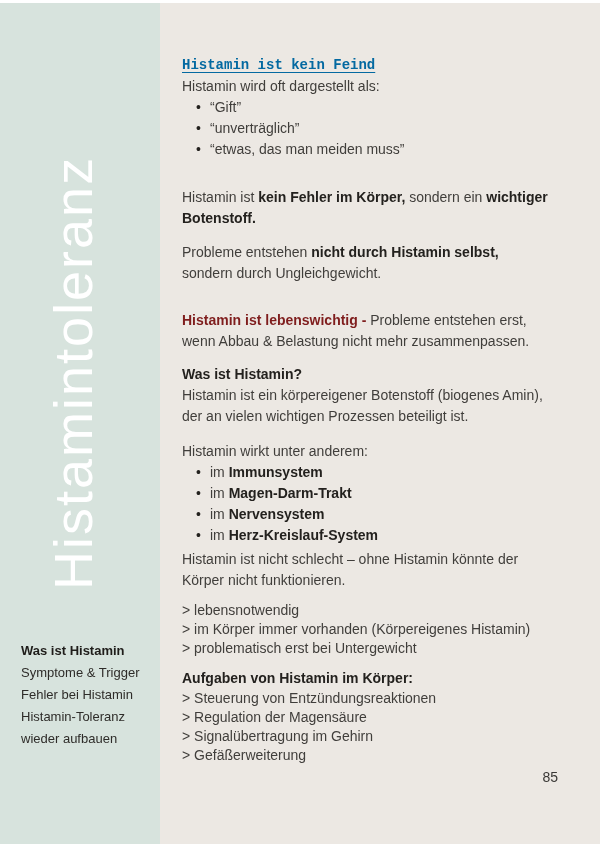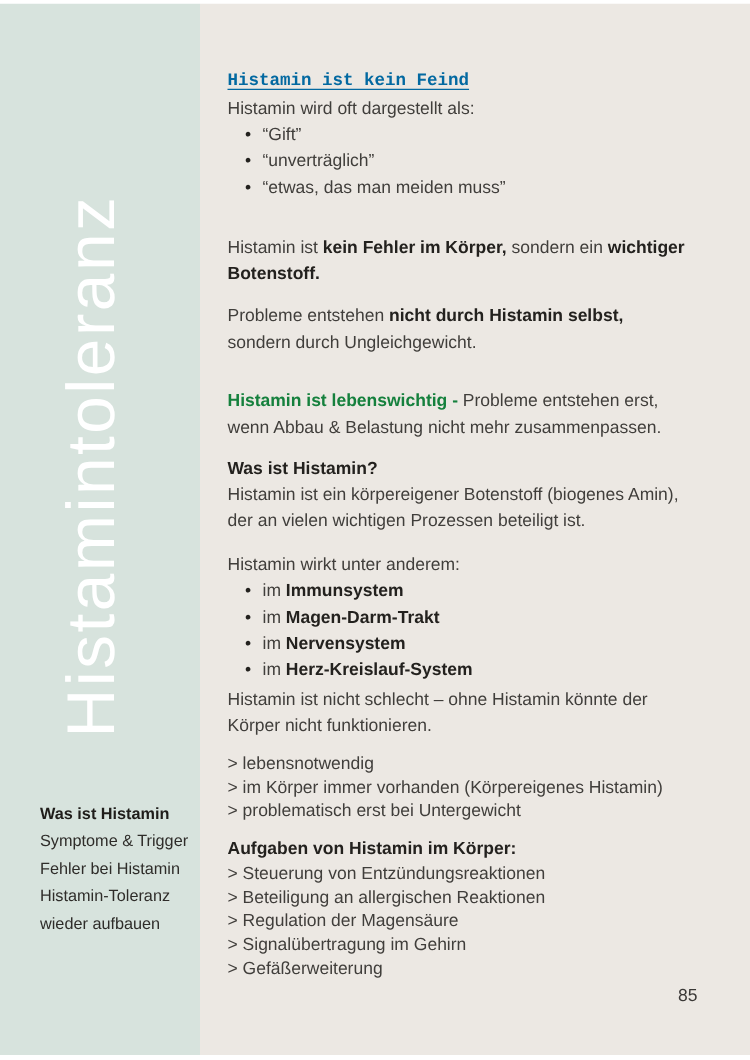--- a/index.html
+++ b/index.html
@@ -36,21 +36,21 @@
     font-size: 54px;
     font-weight: 400;
     letter-spacing: 2px;
     color: #ffffff;
     white-space: nowrap;
     line-height: 1;
   }
   .side-nav {
     position: absolute;
     top: 637px;
-    left: 32px;
+    left: 21px;
     width: 132px;
     font-size: 13px;
     line-height: 22px;
     color: #2e2c29;
   }
   .nav-item { cursor: pointer; }
   .nav-item.active { font-weight: bold; color: #1f1d1a; }
   
   .main {
     position: absolute;
@@ -67,21 +67,21 @@
   }
   .line { white-space: nowrap; }
   strong, .bold { font-weight: bold; color: #23211e; }
   .h-underline {
     font-weight: bold;
     color: #0369a1;
     text-decoration: underline;
     text-underline-offset: 3px;
     font-family: Liberation Mono, monospace;
   }
-  .orange { color: #15803d; font-weight: bold; }
+  .orange { color: #7f1d1d; font-weight: bold; }
   .bullet-row {
     display: flex;
     white-space: nowrap;
   }
   .dot {
     width: 14px;
     margin-left: 14px;
     flex: 0 0 auto;
     color: #23211e;
   }
@@ -186,21 +186,20 @@
     <section class="mt-facts facts">
       <div class="line">&gt; lebensnotwendig</div>
       <div class="line">&gt; im Körper immer vorhanden (Körpereigenes Histamin)</div>
       <div class="line">&gt; problematisch erst bei Untergewicht</div>
     </section>
 
     <section class="mt-aufgaben">
       <div class="line bold" style="line-height:21px">Aufgaben von Histamin im Körper:</div>
       <div class="aufgaben-list">
         <div class="line">&gt; Steuerung von Entzündungsreaktionen</div>
-        <div class="line">&gt; Beteiligung an allergischen Reaktionen</div>
         <div class="line">&gt; Regulation der Magensäure</div>
         <div class="line">&gt; Signalübertragung im Gehirn</div>
         <div class="line">&gt; Gefäßerweiterung</div>
       </div>
     </section>
 
     <div class="page-number">85</div>
 
   </main>
 </div>

